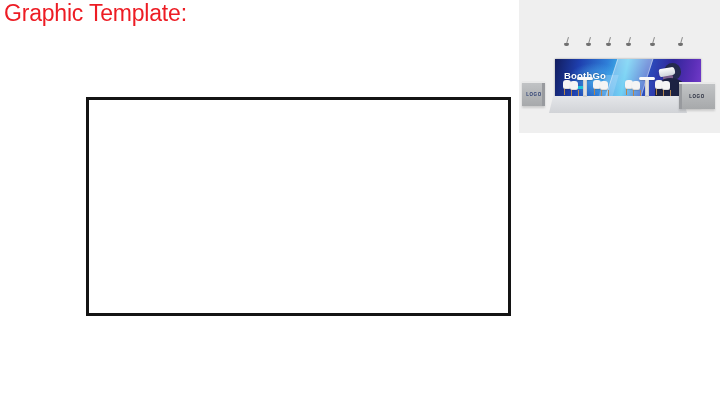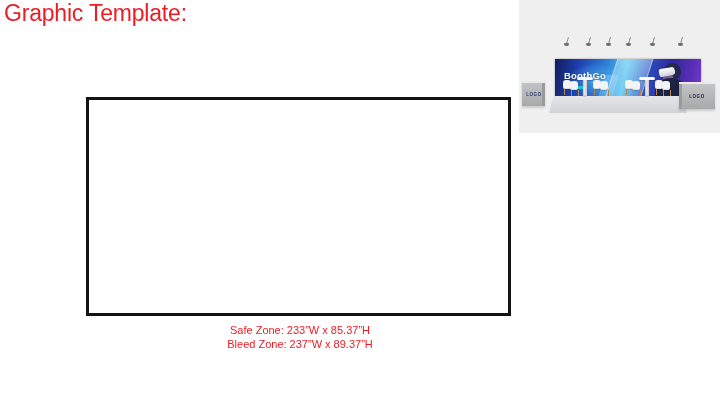--- a/index.html
+++ b/index.html
@@ -157,24 +157,20 @@
 </style>
 </head>
 <body>
 
 <div class="page">
 
   <div class="page-title">Graphic Template:</div>
 
   <div class="template-rect"></div>
 
-  <div class="zone-labels">
-    <div>Safe Zone: 233”W x 85.37”H</div>
-    <div>Bleed Zone: 237”W x 89.37”H</div>
-  </div>
 
   <div class="preview">
 
     <span class="lamp" style="left:44px"></span>
     <span class="lamp" style="left:66px"></span>
     <span class="lamp" style="left:86px"></span>
     <span class="lamp" style="left:106px"></span>
     <span class="lamp" style="left:130px"></span>
     <span class="lamp" style="left:158px"></span>
 

